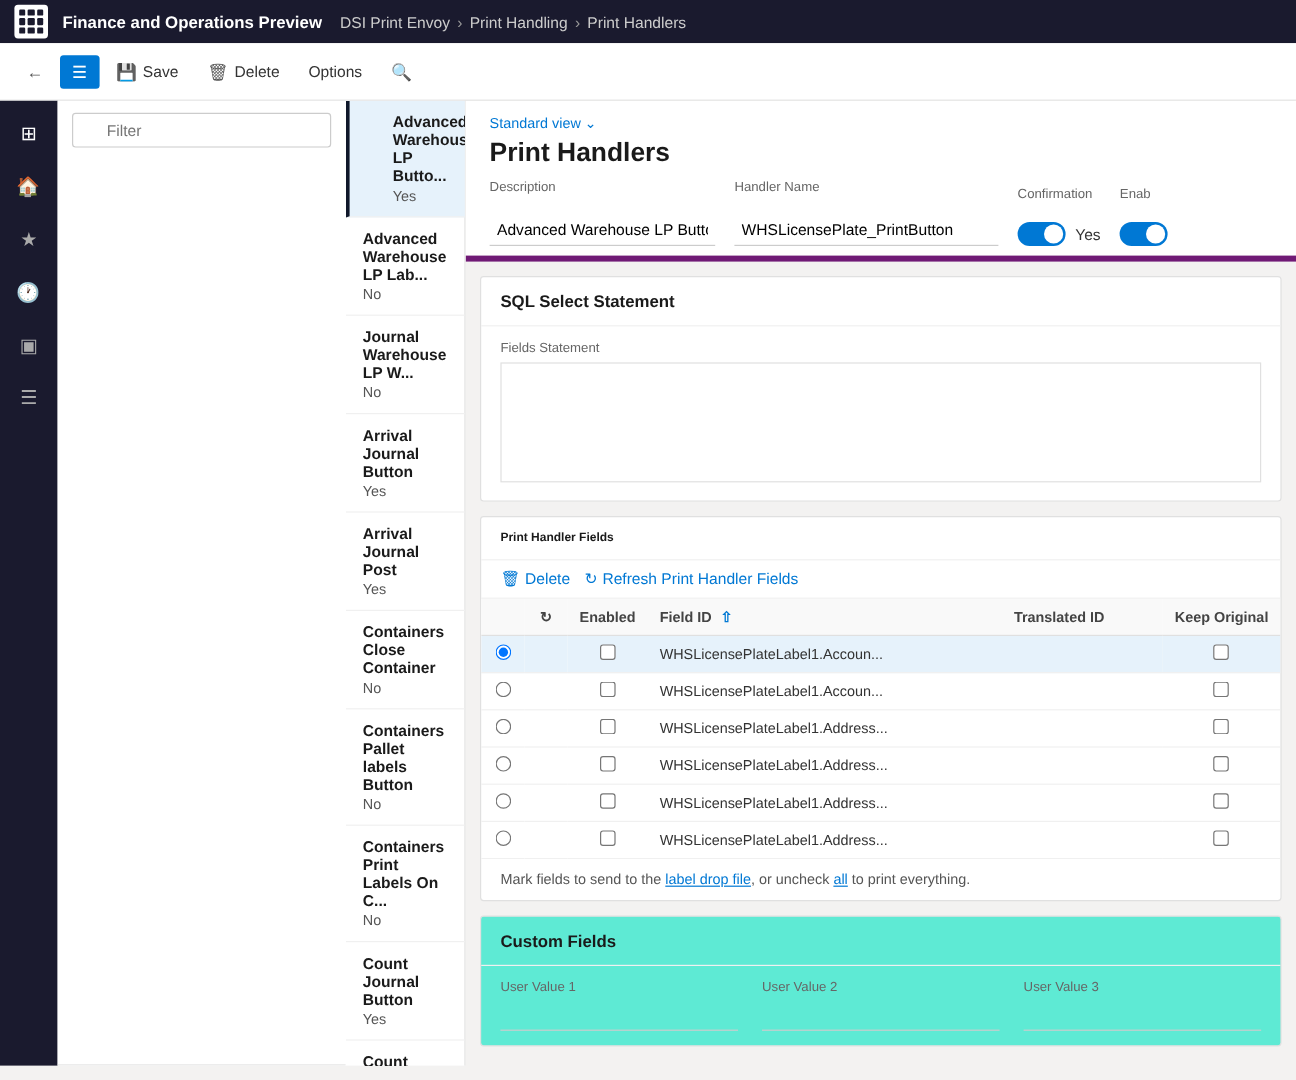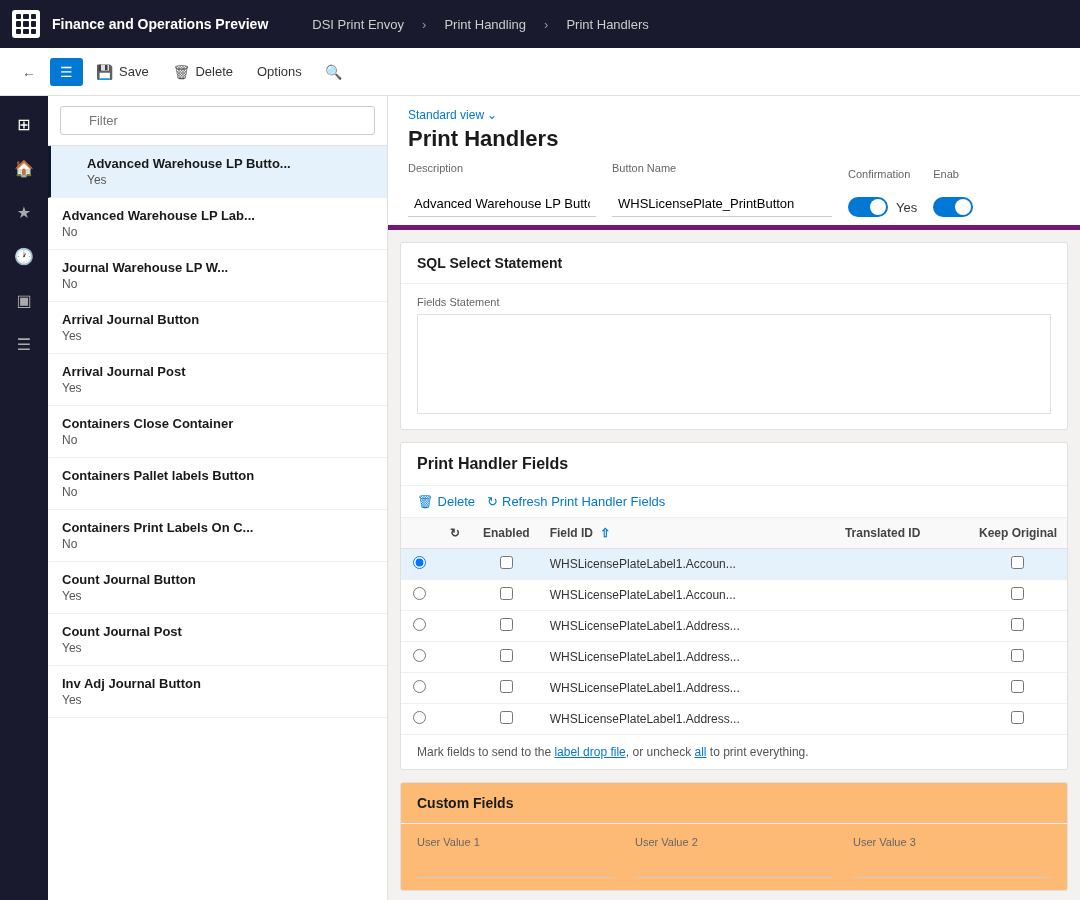--- a/index.html
+++ b/index.html
@@ -2,42 +2,42 @@
 <html><head>
   <meta charset="utf-8">
   <style>
     * { box-sizing: border-box; margin: 0; padding: 0; }
     body { font-family: 'Segoe UI', sans-serif; font-size: 13px; background: #f3f2f1; overflow: hidden; width: 1080px; height: 900px; }
 
     
     .top-bar {
       background: #1a1a2e;
       color: white;
-      height: 48px;
+      height: 36px;
       display: flex;
       align-items: center;
       padding: 0 12px;
       gap: 12px;
     }
     .top-bar-app-icon {
       width: 28px; height: 28px;
       background: white;
       border-radius: 3px;
       display: grid;
       grid-template-columns: repeat(3,1fr);
       grid-template-rows: repeat(3,1fr);
       gap: 2px;
       padding: 4px;
     }
     .top-bar-app-icon span {
       background: #1a1a2e;
       border-radius: 1px;
     }
     .top-bar-title { font-size: 14px; font-weight: 600; color: white; }
-    .top-bar-breadcrumb { display: flex; align-items: center; gap: 18px; color: #ccc; font-size: 13px; margin-left: 32px; }
+    .top-bar-breadcrumb { display: flex; align-items: center; gap: 6px; color: #ccc; font-size: 13px; margin-left: 3px; }
     .breadcrumb-sep { color: #999; }
 
     
     .second-bar {
       background: white;
       height: 48px;
       display: flex;
       align-items: center;
       padding: 0 12px;
       gap: 4px;
@@ -60,21 +60,21 @@
       display: flex;
       height: calc(900px - 96px);
     }
 
     
     .sidebar {
       width: 340px;
       background: white;
       border-right: 1px solid #e0e0e0;
       display: flex;
-      flex-direction: column;
+      flex-direction: row;
       overflow: hidden;
     }
     .filter-box {
       padding: 10px 12px;
       border-bottom: 1px solid #e0e0e0;
     }
     .filter-input {
       width: 100%;
       border: 1px solid #ccc;
       border-radius: 3px;
@@ -185,21 +185,21 @@
 
     
     .fields-section {
       background: white;
       margin: 0 12px 12px;
       border-radius: 3px;
       border: 1px solid #e0e0e0;
     }
     .fields-header {
       padding: 12px 16px;
-      font-size: 16px;
+      font-size: 10px;
       font-weight: 600;
       color: #1a1a1a;
       border-bottom: 1px solid #f0f0f0;
     }
     .fields-toolbar {
       display: flex;
       align-items: center;
       gap: 12px;
       padding: 8px 16px;
       border-bottom: 1px solid #f0f0f0;
@@ -236,21 +236,21 @@
 
     .info-text {
       padding: 10px 16px;
       font-size: 12px;
       color: #555;
     }
     .info-text a { color: #0078d4; text-decoration: underline; cursor: pointer; }
 
     
     .custom-fields-section {
-      background: #fdba74;
+      background: #5eead4;
       margin: 0 12px 12px;
       border-radius: 3px;
       border: 1px solid #e0e0e0;
     }
     .custom-header {
       padding: 12px 16px;
       font-size: 14px; font-weight: 600; color: #1a1a1a;
       border-bottom: 1px solid #f0f0f0;
     }
     .custom-body {
@@ -402,21 +402,21 @@
         <span>Standard view</span>
         <span>⌄</span>
       </div>
       <div class="page-title">Print Handlers</div>
       <div class="field-row">
         <div class="field-group">
           <label class="field-label">Description</label>
           <input class="field-input" type="text" value="Advanced Warehouse LP Button" style="">
         </div>
         <div class="field-group">
-          <label class="field-label">Button Name</label>
+          <label class="field-label">Handler Name</label>
           <input class="field-input" type="text" style="min-width: 220px;" value="WHSLicensePlate_PrintButton">
         </div>
         <div class="field-group">
           <label class="field-label">Confirmation</label>
           <div class="toggle-wrap">
             <div class="toggle"></div>
             <span class="toggle-label">Yes</span>
           </div>
         </div>
         <div class="field-group">

